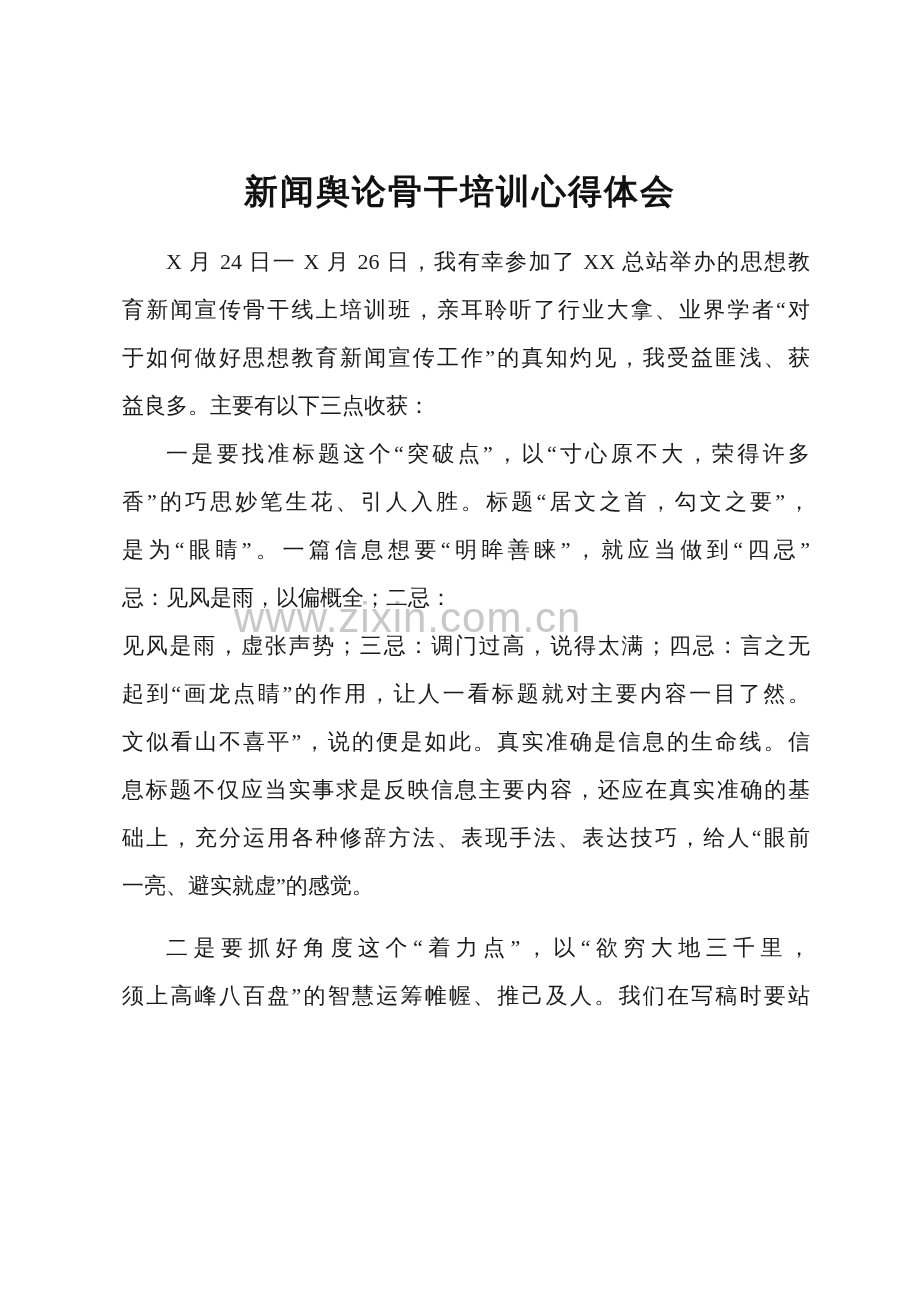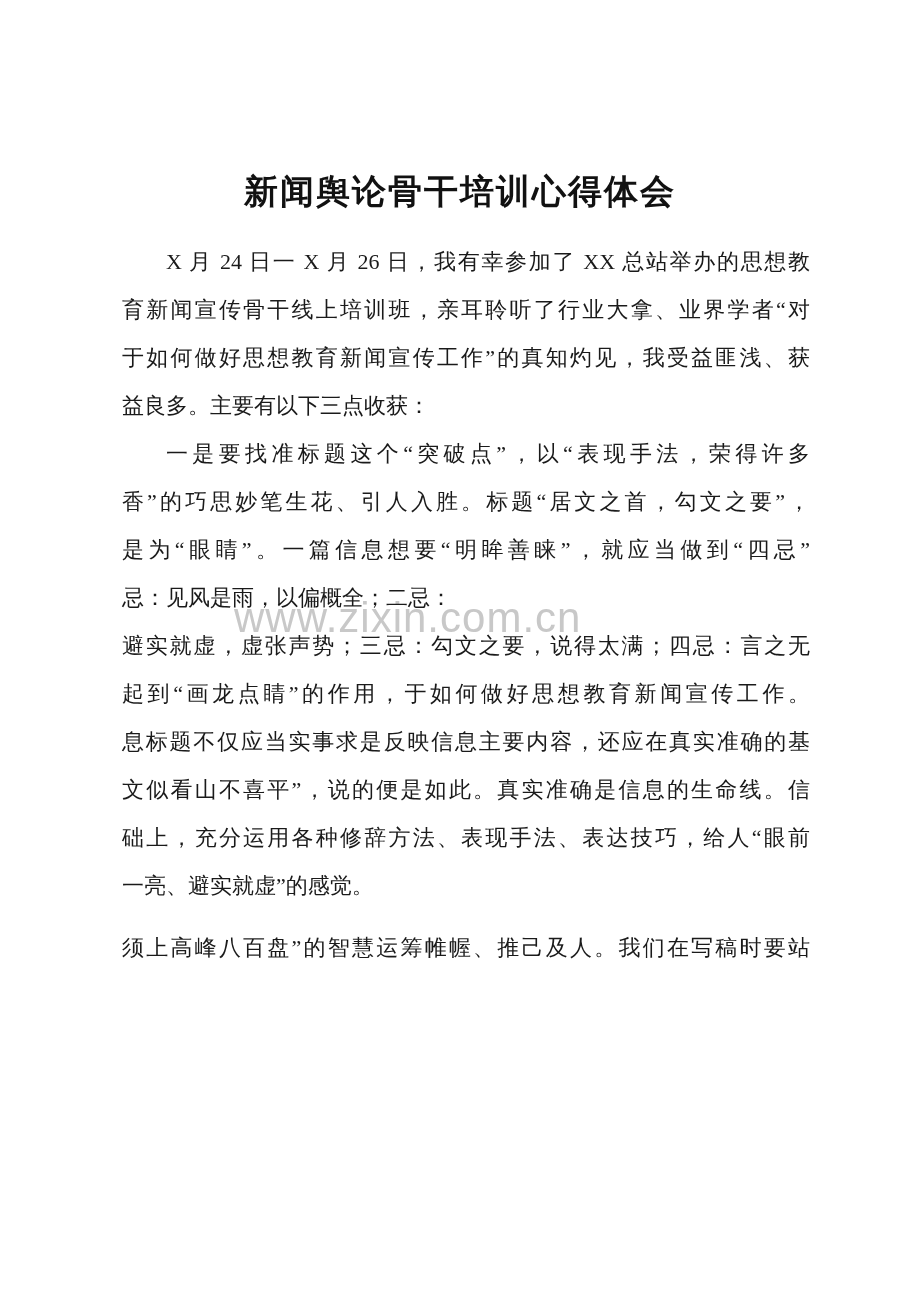--- a/index.html
+++ b/index.html
@@ -81,28 +81,29 @@
   <div class="watermark">www.zixin.com.cn</div>
 
   <div class="doc-body">
       <div class="paragraph">
         <div class="line just indent">X 月 24 日一 X 月 26 日，我有幸参加了 XX 总站举办的思想教</div>
         <div class="line just">育新闻宣传骨干线上培训班，亲耳聆听了行业大拿、业界学者“对</div>
         <div class="line just">于如何做好思想教育新闻宣传工作”的真知灼见，我受益匪浅、获</div>
         <div class="line">益良多。主要有以下三点收获：</div>
       </div>
       <div class="paragraph">
-        <div class="line just indent">一是要找准标题这个“突破点”，以“表现手法，荣得许多</div>
+        <div class="line just indent">一是要找准标题这个“突破点”，以“寸心原不大，荣得许多</div>
         <div class="line just">香”的巧思妙笔生花、引人入胜。标题“居文之首，勾文之要”，</div>
         <div class="line just">是为“眼睛”。一篇信息想要“明眸善睐”，就应当做到“四忌”</div>
         <div class="line">忌：见风是雨，以偏概全；二忌：</div>
-        <div class="line just">避实就虚，虚张声势；三忌：勾文之要，说得太满；四忌：言之无</div>
-        <div class="line just">起到“画龙点睛”的作用，于如何做好思想教育新闻宣传工作。</div>
+        <div class="line just">见风是雨，虚张声势；三忌：调门过高，说得太满；四忌：言之无</div>
+        <div class="line just">起到“画龙点睛”的作用，让人一看标题就对主要内容一目了然。</div>
+        <div class="line just">文似看山不喜平”，说的便是如此。真实准确是信息的生命线。信</div>
         <div class="line just">息标题不仅应当实事求是反映信息主要内容，还应在真实准确的基</div>
-        <div class="line just">文似看山不喜平”，说的便是如此。真实准确是信息的生命线。信</div>
         <div class="line just">础上，充分运用各种修辞方法、表现手法、表达技巧，给人“眼前</div>
         <div class="line">一亮、避实就虚”的感觉。</div>
       </div>
       <div class="paragraph spaced">
+        <div class="line just indent">二是要抓好角度这个“着力点”，以“欲穷大地三千里，</div>
         <div class="line just">须上高峰八百盘”的智慧运筹帷幄、推己及人。我们在写稿时要站</div>
       </div>
     </div>
 </div>
 
 </body></html>

